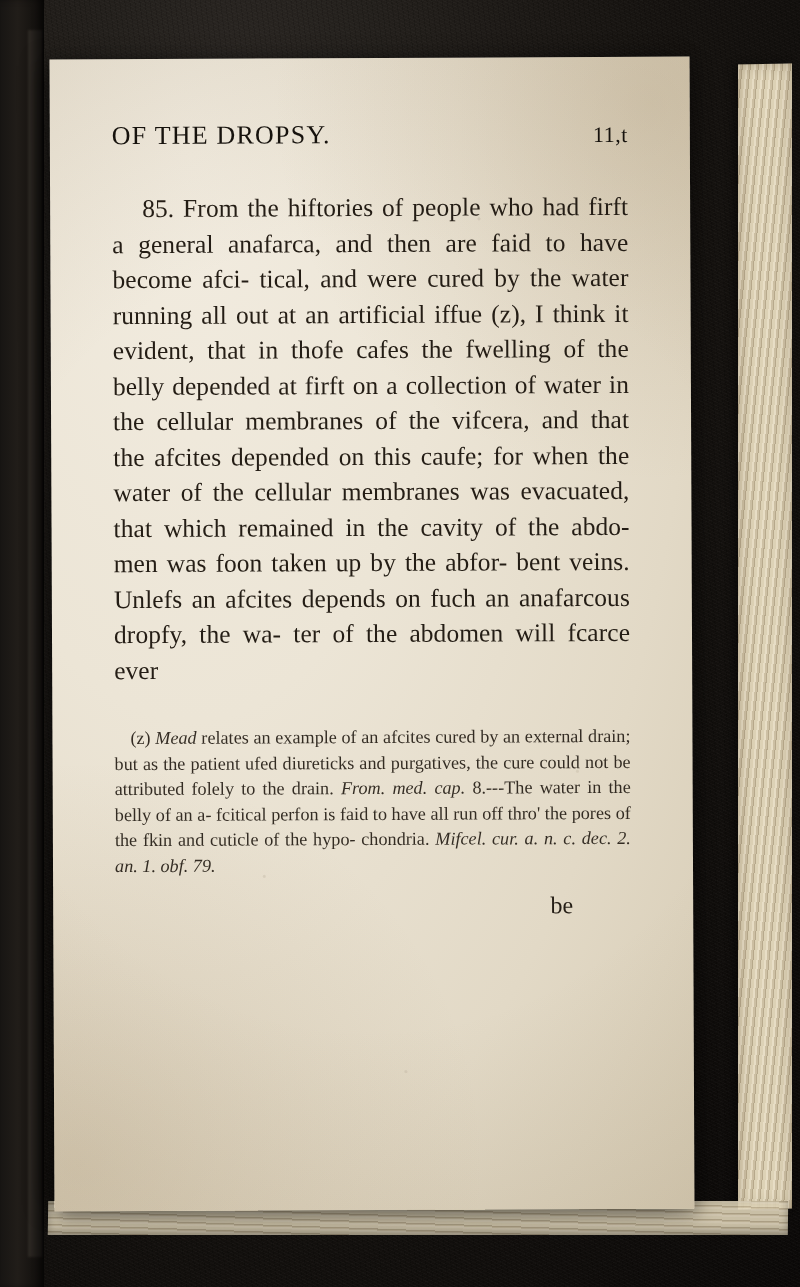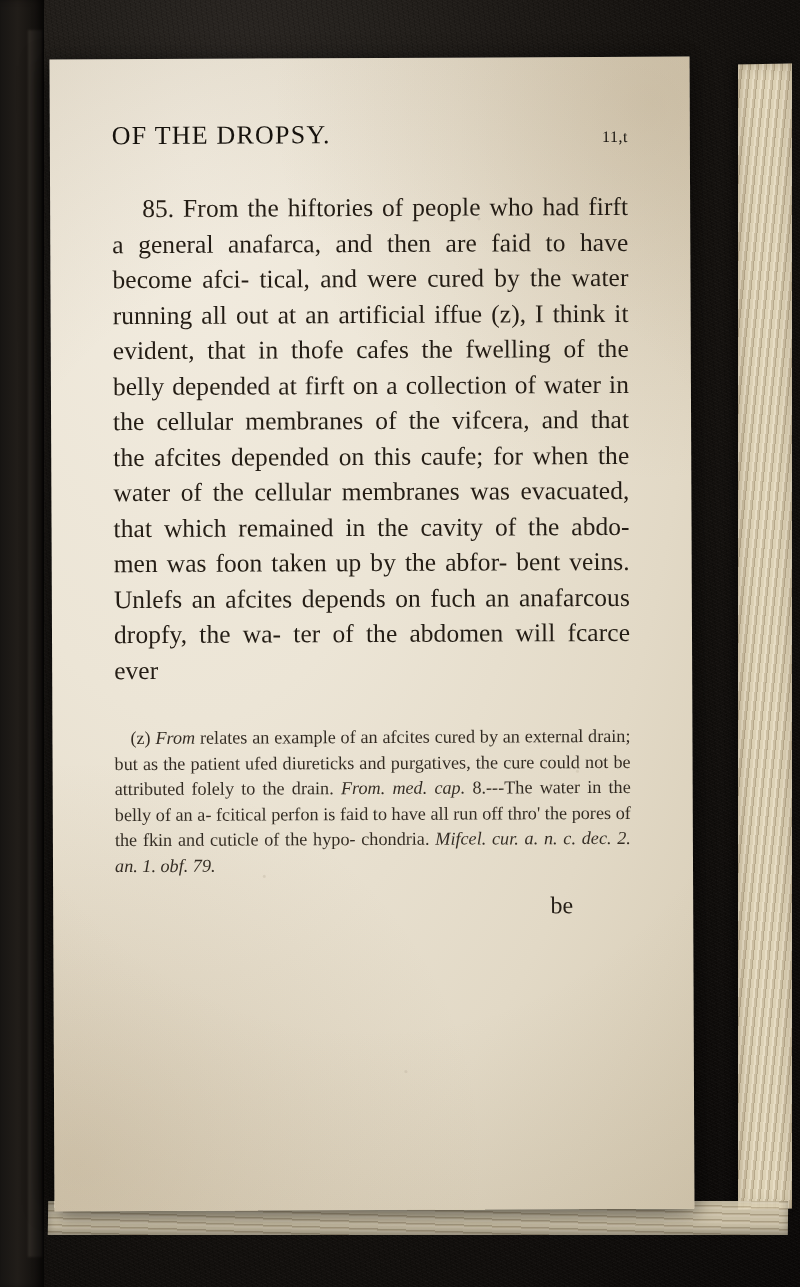--- a/index.html
+++ b/index.html
@@ -131,21 +131,21 @@
     justify-content: space-between;
     font-size: 26px;
     letter-spacing: 1.2px;
     margin-bottom: 6px;
     white-space: nowrap;
   }
   .runhead .title {
     font-weight: 400;
   }
   .runhead .folio {
-    font-size: 16px;
+    font-size: 22px;
     letter-spacing: .5px;
     margin-left: 35px;
   }
 
   .body {
     margin-top: 40px;
     font-size: 25.5px;
     line-height: 35.5px;
     text-align: justify;
     text-justify: inter-word;
@@ -204,21 +204,21 @@
 
       <div class="body ink-soft">
         <p>85. From the hiftories of people who had firft a general anafarca, and then are faid to have become afci- tical, and were cured by the water running all out at an artificial iffue (z), I think it evident, that in thofe cafes the fwelling of the belly depended at firft on a collection of water in the cellular membranes of the vifcera, and that the afcites depended on this caufe; for when the water of the cellular membranes was evacuated, that which remained in the cavity of the abdo- men was foon taken up by the abfor- bent veins. Unlefs an afcites depends on fuch an anafarcous dropfy, the wa- ter of the abdomen will fcarce ever</p>
       </div>
 
       <div class="rule-gap"></div>
 
       <div class="note ink-soft fade">
         <p>
           <span>(z)</span>
-          <span class="ital">From</span>
+          <span class="ital">Mead</span>
           <span>relates an example of an afcites cured by an external drain; but as the patient ufed diureticks and purgatives, the cure could not be attributed folely to the drain.</span>
           <span class="ital">From. med. cap.</span>
           <span>8.---The water in the belly of an a- fcitical perfon is faid to have all run off thro' the pores of the fkin and cuticle of the hypo- chondria.</span>
           <span class="ital">Mifcel. cur. a. n. c. dec. 2. an. 1. obf. 79.</span>
         </p>
       </div>
 
       <div class="catchword ink-soft">be</div>
 
     </div>

